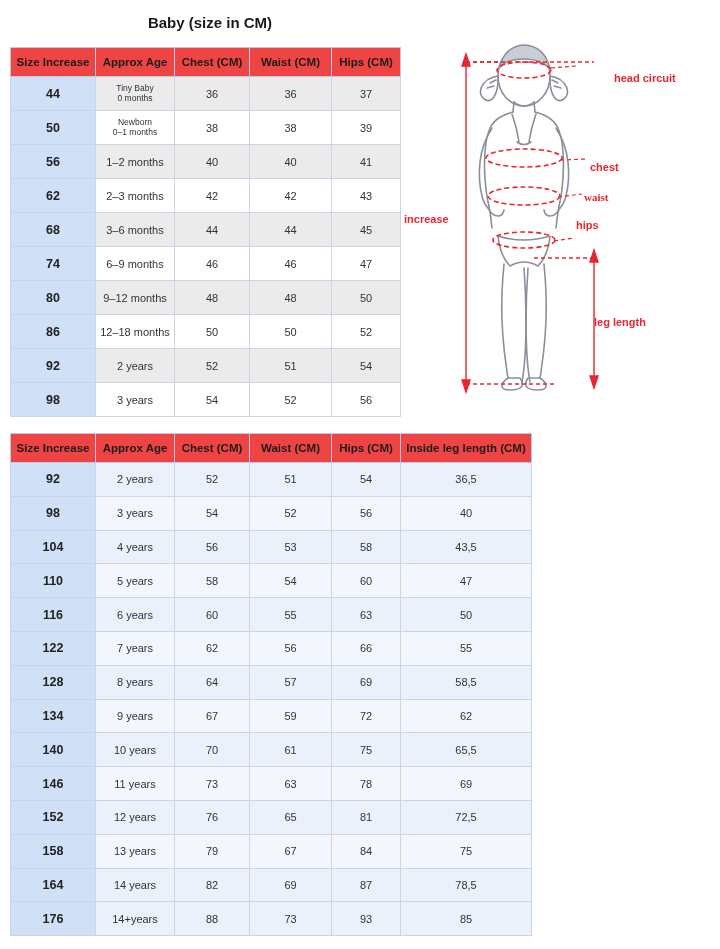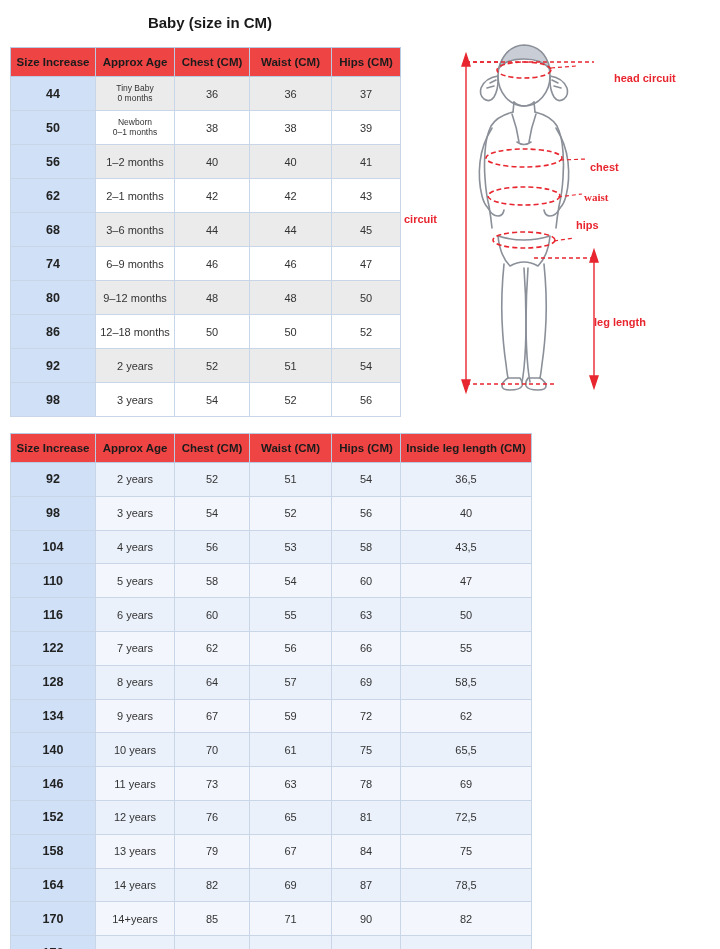--- a/index.html
+++ b/index.html
@@ -194,21 +194,21 @@
         </tr>
         <tr class="alt">
           <td class="size-col">56</td>
           <td class="data-cell age-cell">1–2 months</td>
           <td class="data-cell">40</td>
           <td class="data-cell">40</td>
           <td class="data-cell">41</td>
         </tr>
         <tr>
           <td class="size-col">62</td>
-          <td class="data-cell age-cell">2–1 months</td>
+          <td class="data-cell age-cell">2–3 months</td>
           <td class="data-cell">42</td>
           <td class="data-cell">42</td>
           <td class="data-cell">43</td>
         </tr>
         <tr class="alt">
           <td class="size-col">68</td>
           <td class="data-cell age-cell">3–6 months</td>
           <td class="data-cell">44</td>
           <td class="data-cell">44</td>
           <td class="data-cell">45</td>
@@ -322,21 +322,21 @@
         <polygon points="190,352 186,340 194,340"></polygon>
         <path d="M130 222 L190 222" stroke-dasharray="4,3" fill="none"></path>
       </g>
     </svg>
 
     <span class="fig-label" id="lbl-head">head circuit</span>
     <span class="fig-label" id="lbl-chest">chest</span>
     <span class="fig-label" id="lbl-waist">waist</span>
     <span class="fig-label" id="lbl-hips">hips</span>
     <span class="fig-label" id="lbl-leg">leg length</span>
-    <span class="fig-label" id="lbl-increase">circuit</span>
+    <span class="fig-label" id="lbl-increase">increase</span>
   </div>
 
   <div id="kids-title" class="section-title">Kids (size in CM)</div>
 
   <div id="kids-table-wrap">
     <table id="kids-table">
       <colgroup>
         <col class="c-size">
           <col class="c-age">
           <col class="c-ch">
@@ -452,28 +452,20 @@
           <td class="data-cell">75</td>
         </tr>
         <tr class="alt">
           <td class="size-col">164</td>
           <td class="data-cell age-cell">14 years</td>
           <td class="data-cell">82</td>
           <td class="data-cell">69</td>
           <td class="data-cell">87</td>
           <td class="data-cell">78,5</td>
         </tr>
-        <tr>
-          <td class="size-col">170</td>
-          <td class="data-cell age-cell">14+years</td>
-          <td class="data-cell">85</td>
-          <td class="data-cell">71</td>
-          <td class="data-cell">90</td>
-          <td class="data-cell">82</td>
-        </tr>
         <tr class="alt">
           <td class="size-col">176</td>
           <td class="data-cell age-cell">14+years</td>
           <td class="data-cell">88</td>
           <td class="data-cell">73</td>
           <td class="data-cell">93</td>
           <td class="data-cell">85</td>
         </tr>
       </tbody>
     </table>

